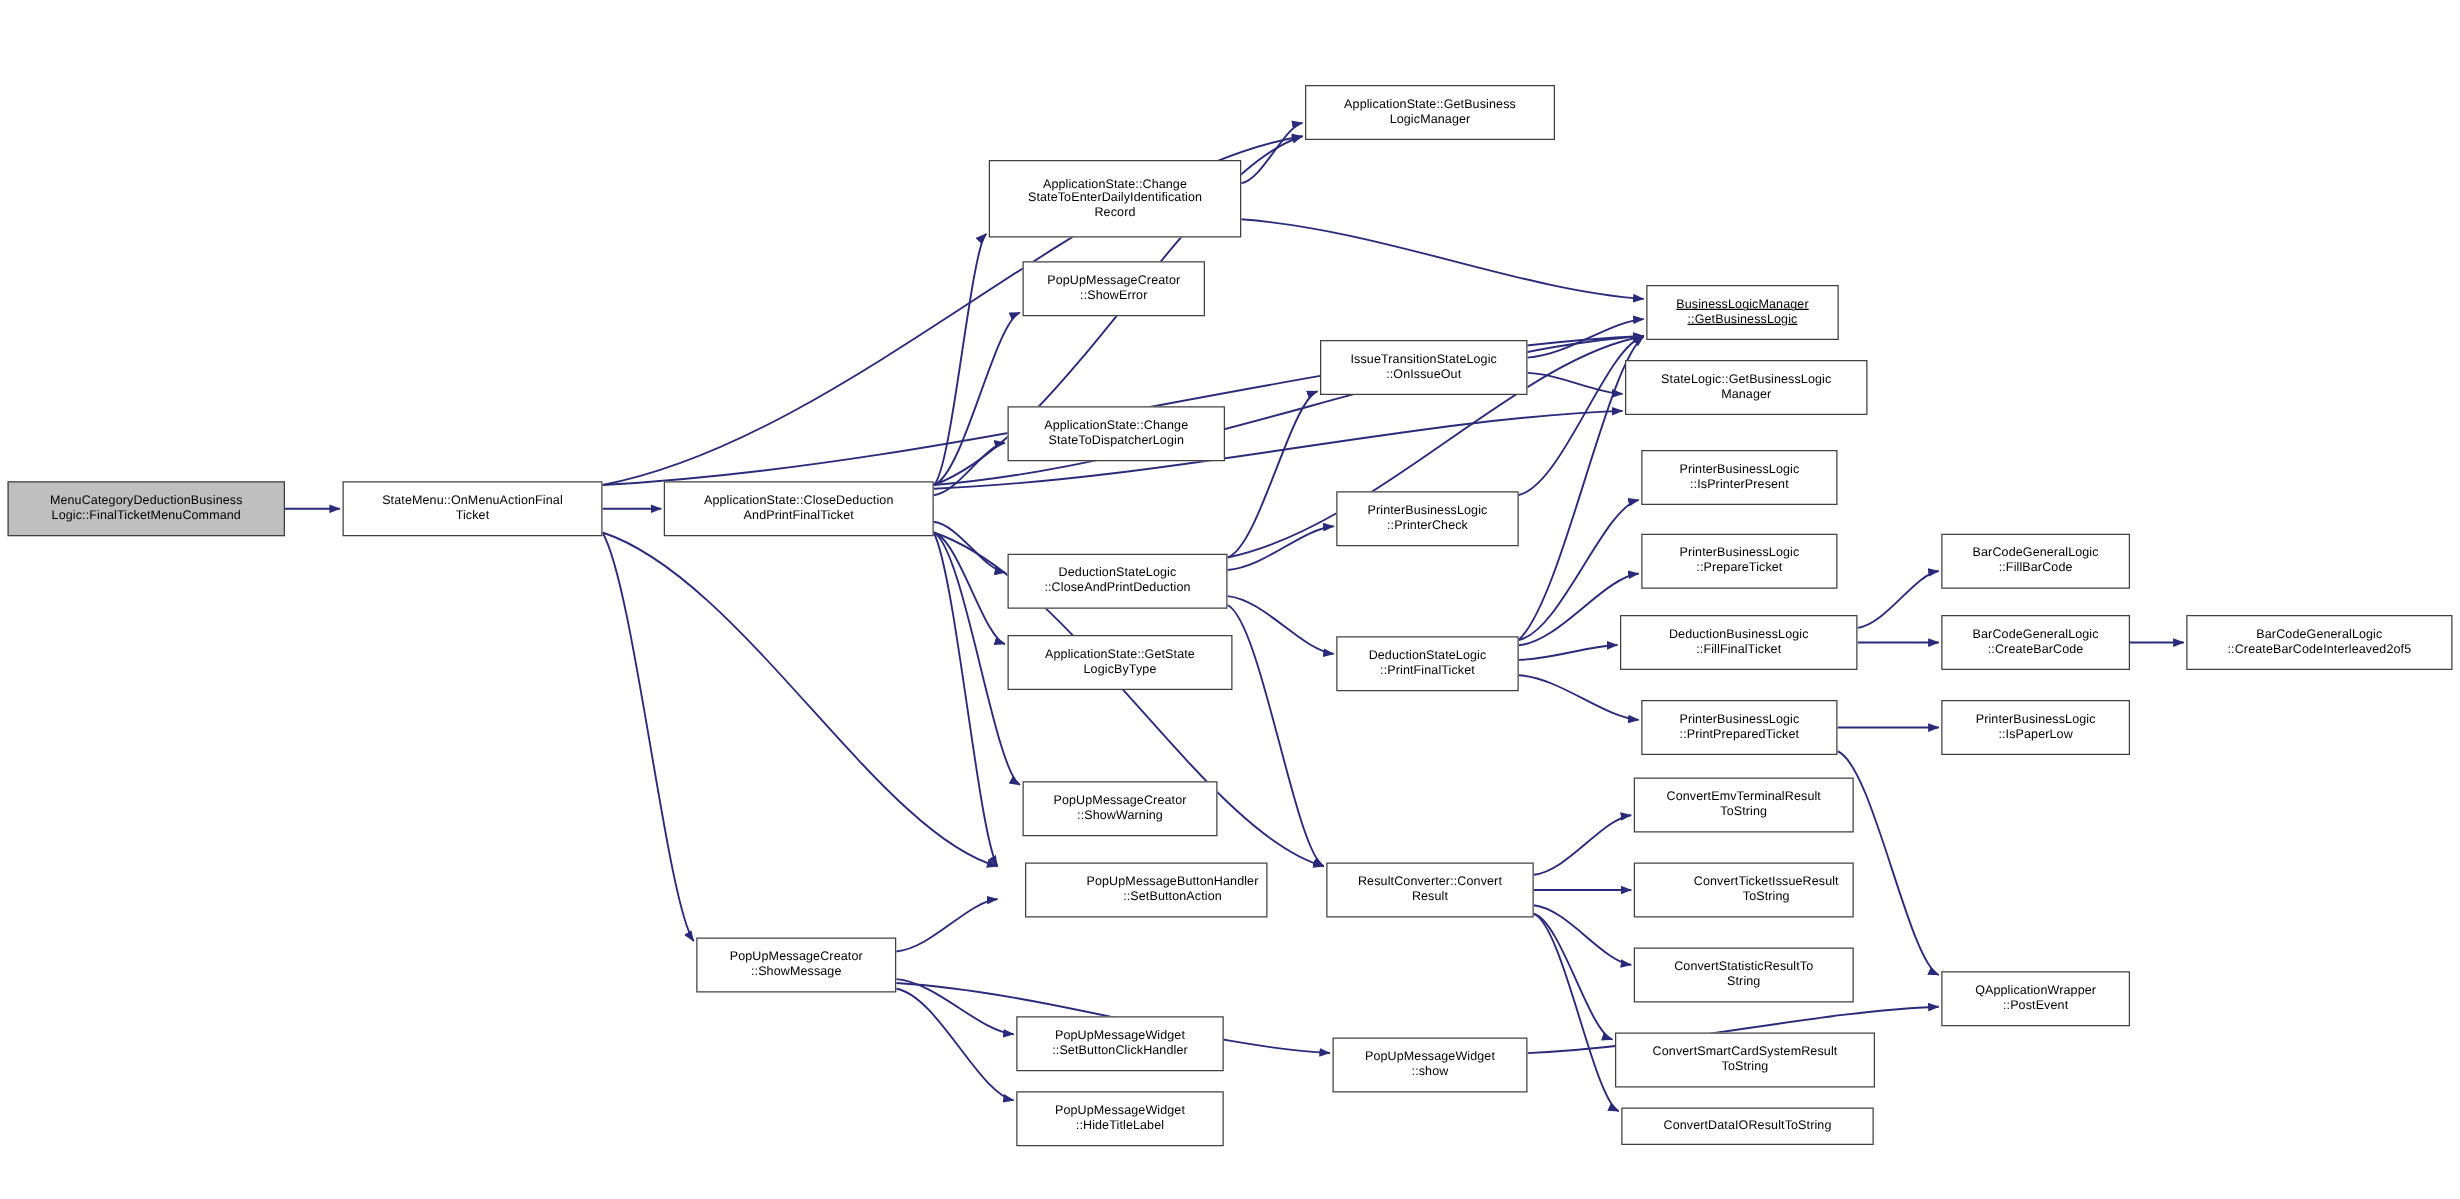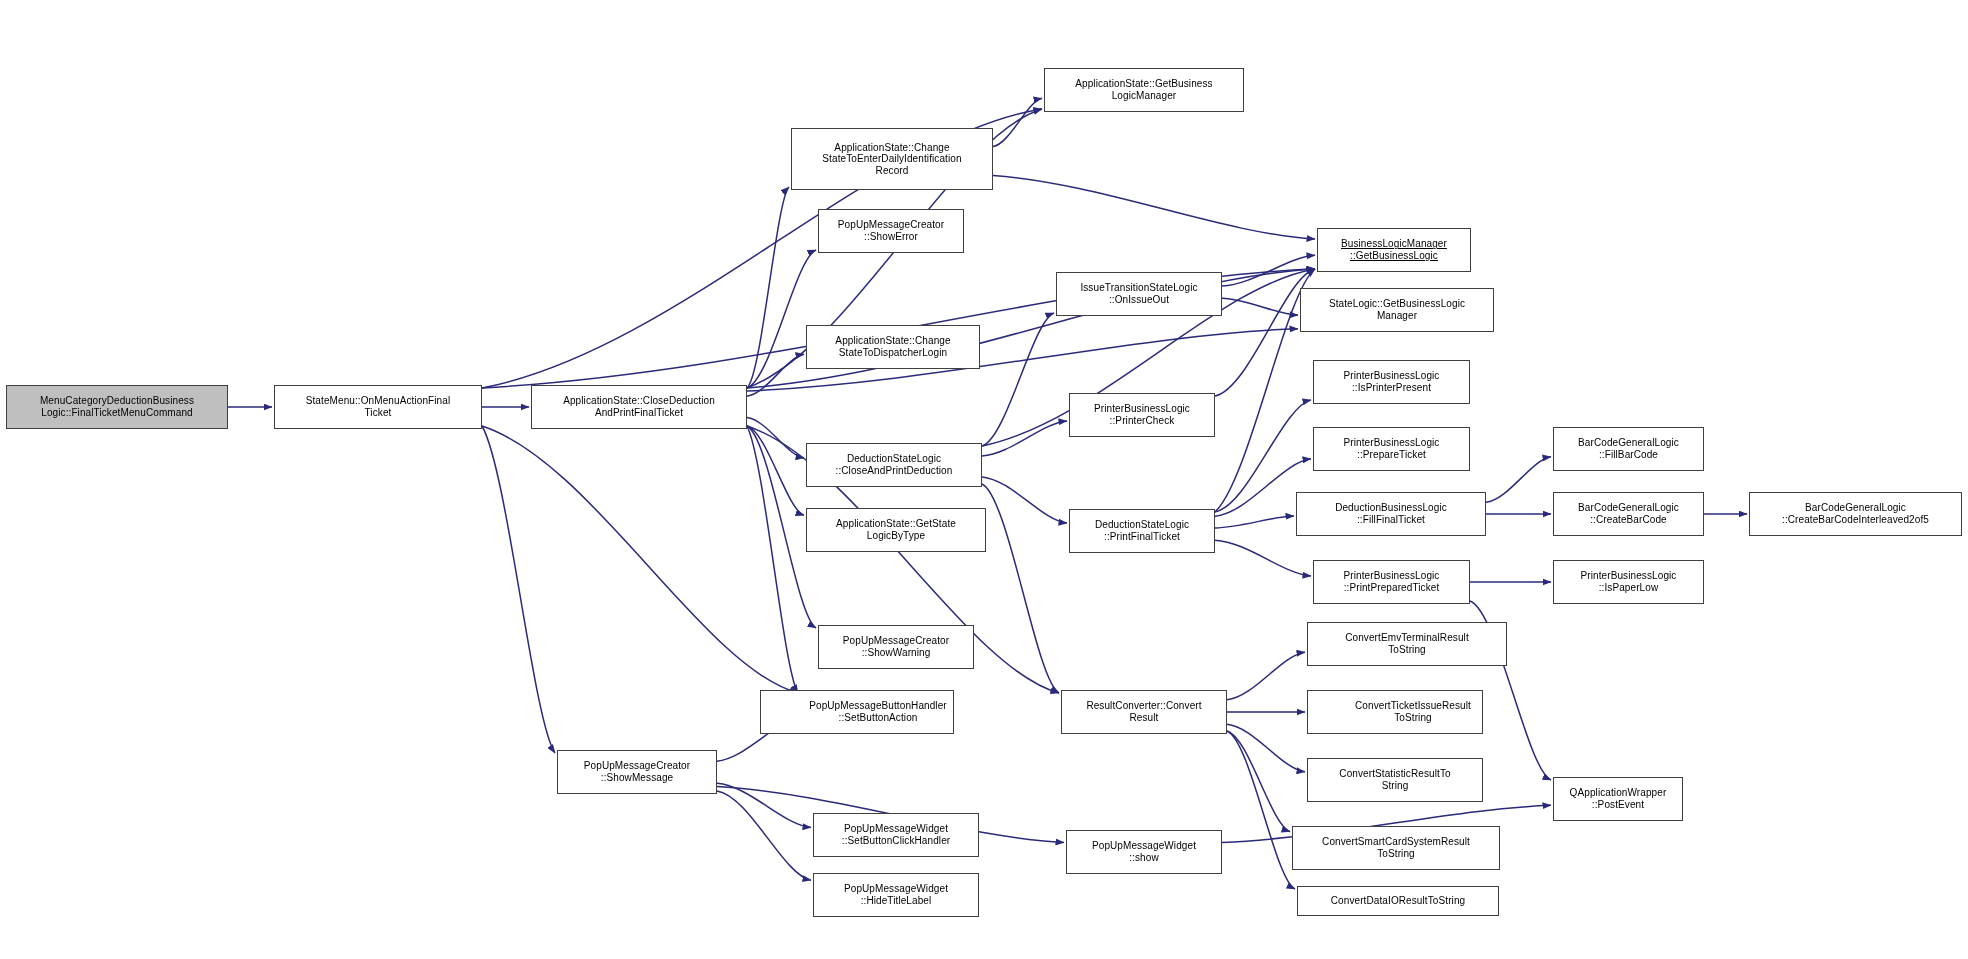--- a/index.html
+++ b/index.html
@@ -130,35 +130,35 @@
     <div class="node" style="left: 1749px; top: 492px; width: 213px; height: 44px;">BarCodeGeneralLogic
 ::CreateBarCodeInterleaved2of5</div>
     <div class="node" style="left: 806px; top: 508px; width: 180px; height: 44px;">ApplicationState::GetState
 LogicByType</div>
     <div class="node" style="left: 1069px; top: 509px; width: 146px; height: 44px;">DeductionStateLogic
 ::PrintFinalTicket</div>
     <div class="node" style="left: 1313px; top: 560px; width: 157px; height: 44px;">PrinterBusinessLogic
 ::PrintPreparedTicket</div>
     <div class="node" style="left: 1553px; top: 560px; width: 151px; height: 44px;">PrinterBusinessLogic
 ::IsPaperLow</div>
-    <div class="node" style="left: 1307px; top: 622px; width: 200px; height: 44px;">ConvertEmvTerminalResult
+    <div class="node" style="left: 1307px; top: 622px; width: 176px; height: 44px;">ConvertEmvTerminalResult
 ToString</div>
     <div class="node" style="left: 818px; top: 625px; width: 156px; height: 44px;">PopUpMessageCreator
 ::ShowWarning</div>
     <div class="node" style="left: 1307px; top: 690px; width: 176px; height: 44px; padding-left: 40px;">ConvertTicketIssueResult
 ToString</div>
     <div class="node" style="left: 1061px; top: 690px; width: 166px; height: 44px;">ResultConverter::Convert
 Result</div>
-    <div class="node" style="left: 760px; top: 690px; width: 194px; height: 44px; padding-left: 46px;">PopUpMessageButtonHandler
+    <div class="node" style="left: 820px; top: 690px; width: 194px; height: 44px; padding-left: 46px;">PopUpMessageButtonHandler
 ::SetButtonAction</div>
     <div class="node" style="left: 1307px; top: 758px; width: 176px; height: 44px;">ConvertStatisticResultTo
 String</div>
     <div class="node" style="left: 557px; top: 750px; width: 160px; height: 44px;">PopUpMessageCreator
 ::ShowMessage</div>
-    <div class="node" style="left: 1553px; top: 777px; width: 130px; height: 44px;">QApplicationWrapper
+    <div class="node" style="left: 1553px; top: 777px; width: 151px; height: 44px;">QApplicationWrapper
 ::PostEvent</div>
     <div class="node" style="left: 1292px; top: 826px; width: 208px; height: 44px;">ConvertSmartCardSystemResult
 ToString</div>
     <div class="node" style="left: 813px; top: 813px; width: 166px; height: 44px;">PopUpMessageWidget
 ::SetButtonClickHandler</div>
     <div class="node" style="left: 1066px; top: 830px; width: 156px; height: 44px;">PopUpMessageWidget
 ::show</div>
     <div class="node" style="left: 813px; top: 873px; width: 166px; height: 44px;">PopUpMessageWidget
 ::HideTitleLabel</div>
     <div class="node" style="left: 1297px; top: 886px; width: 202px; height: 30px;">ConvertDataIOResultToString</div>

